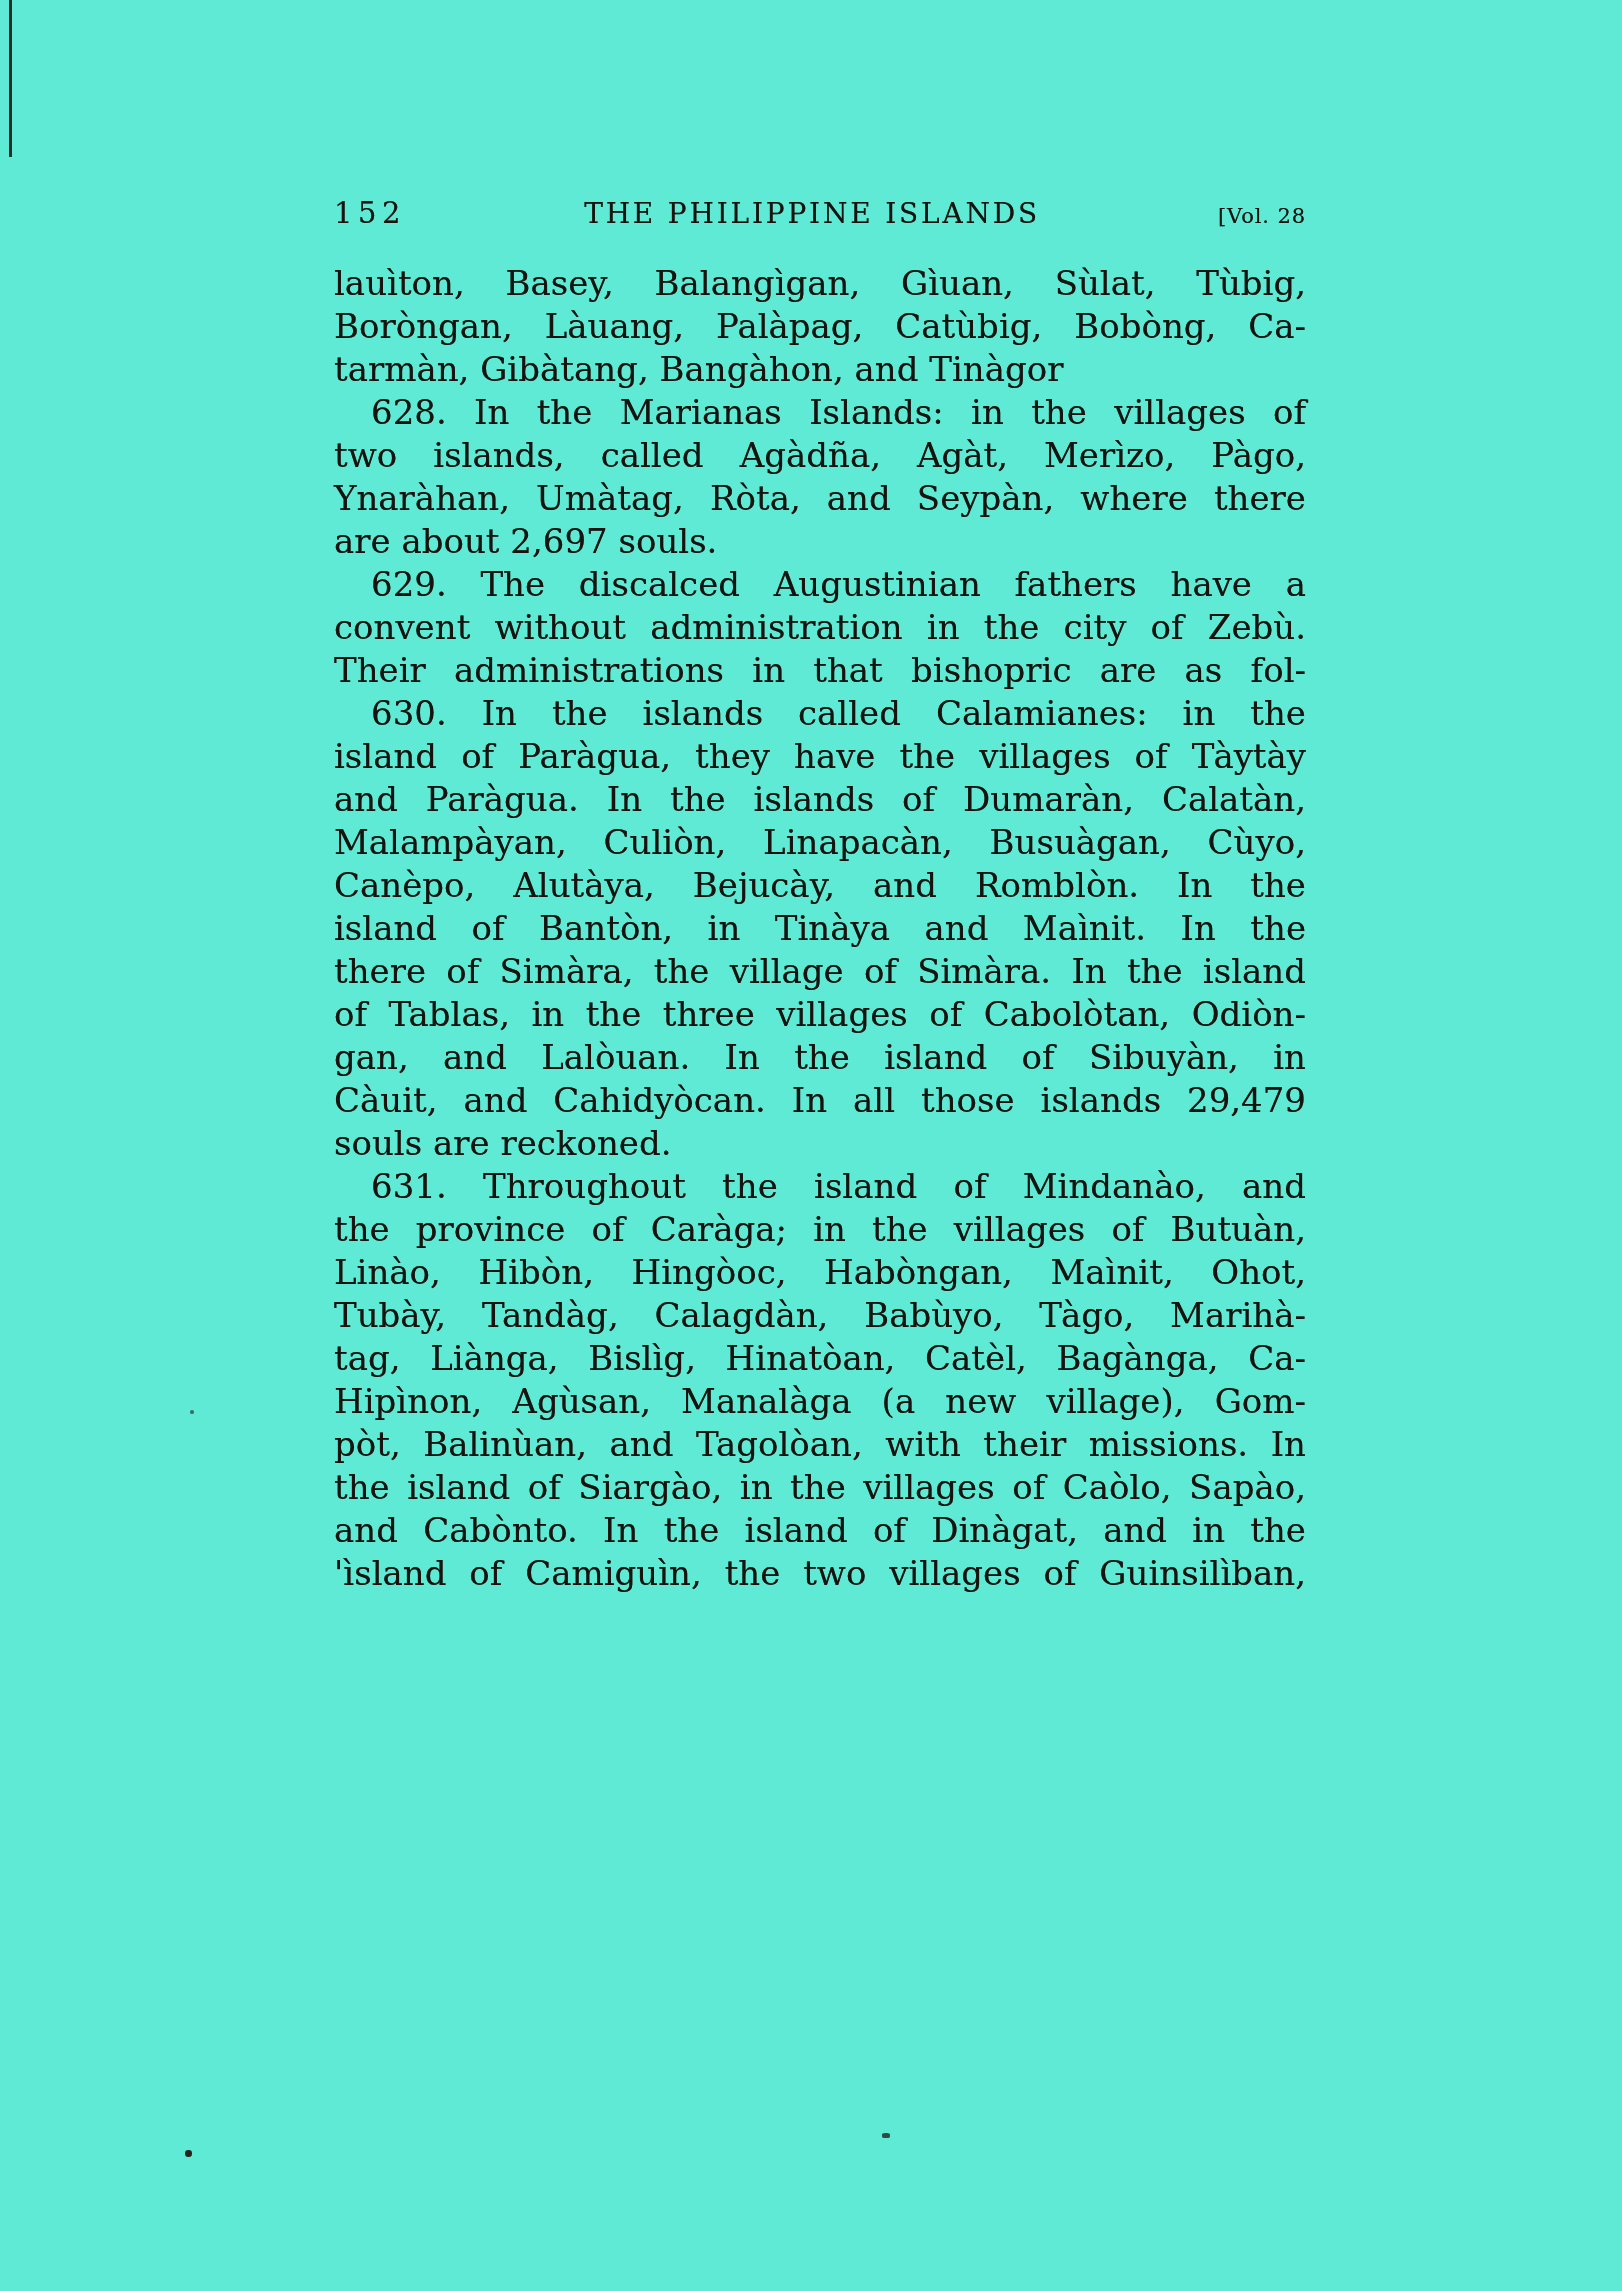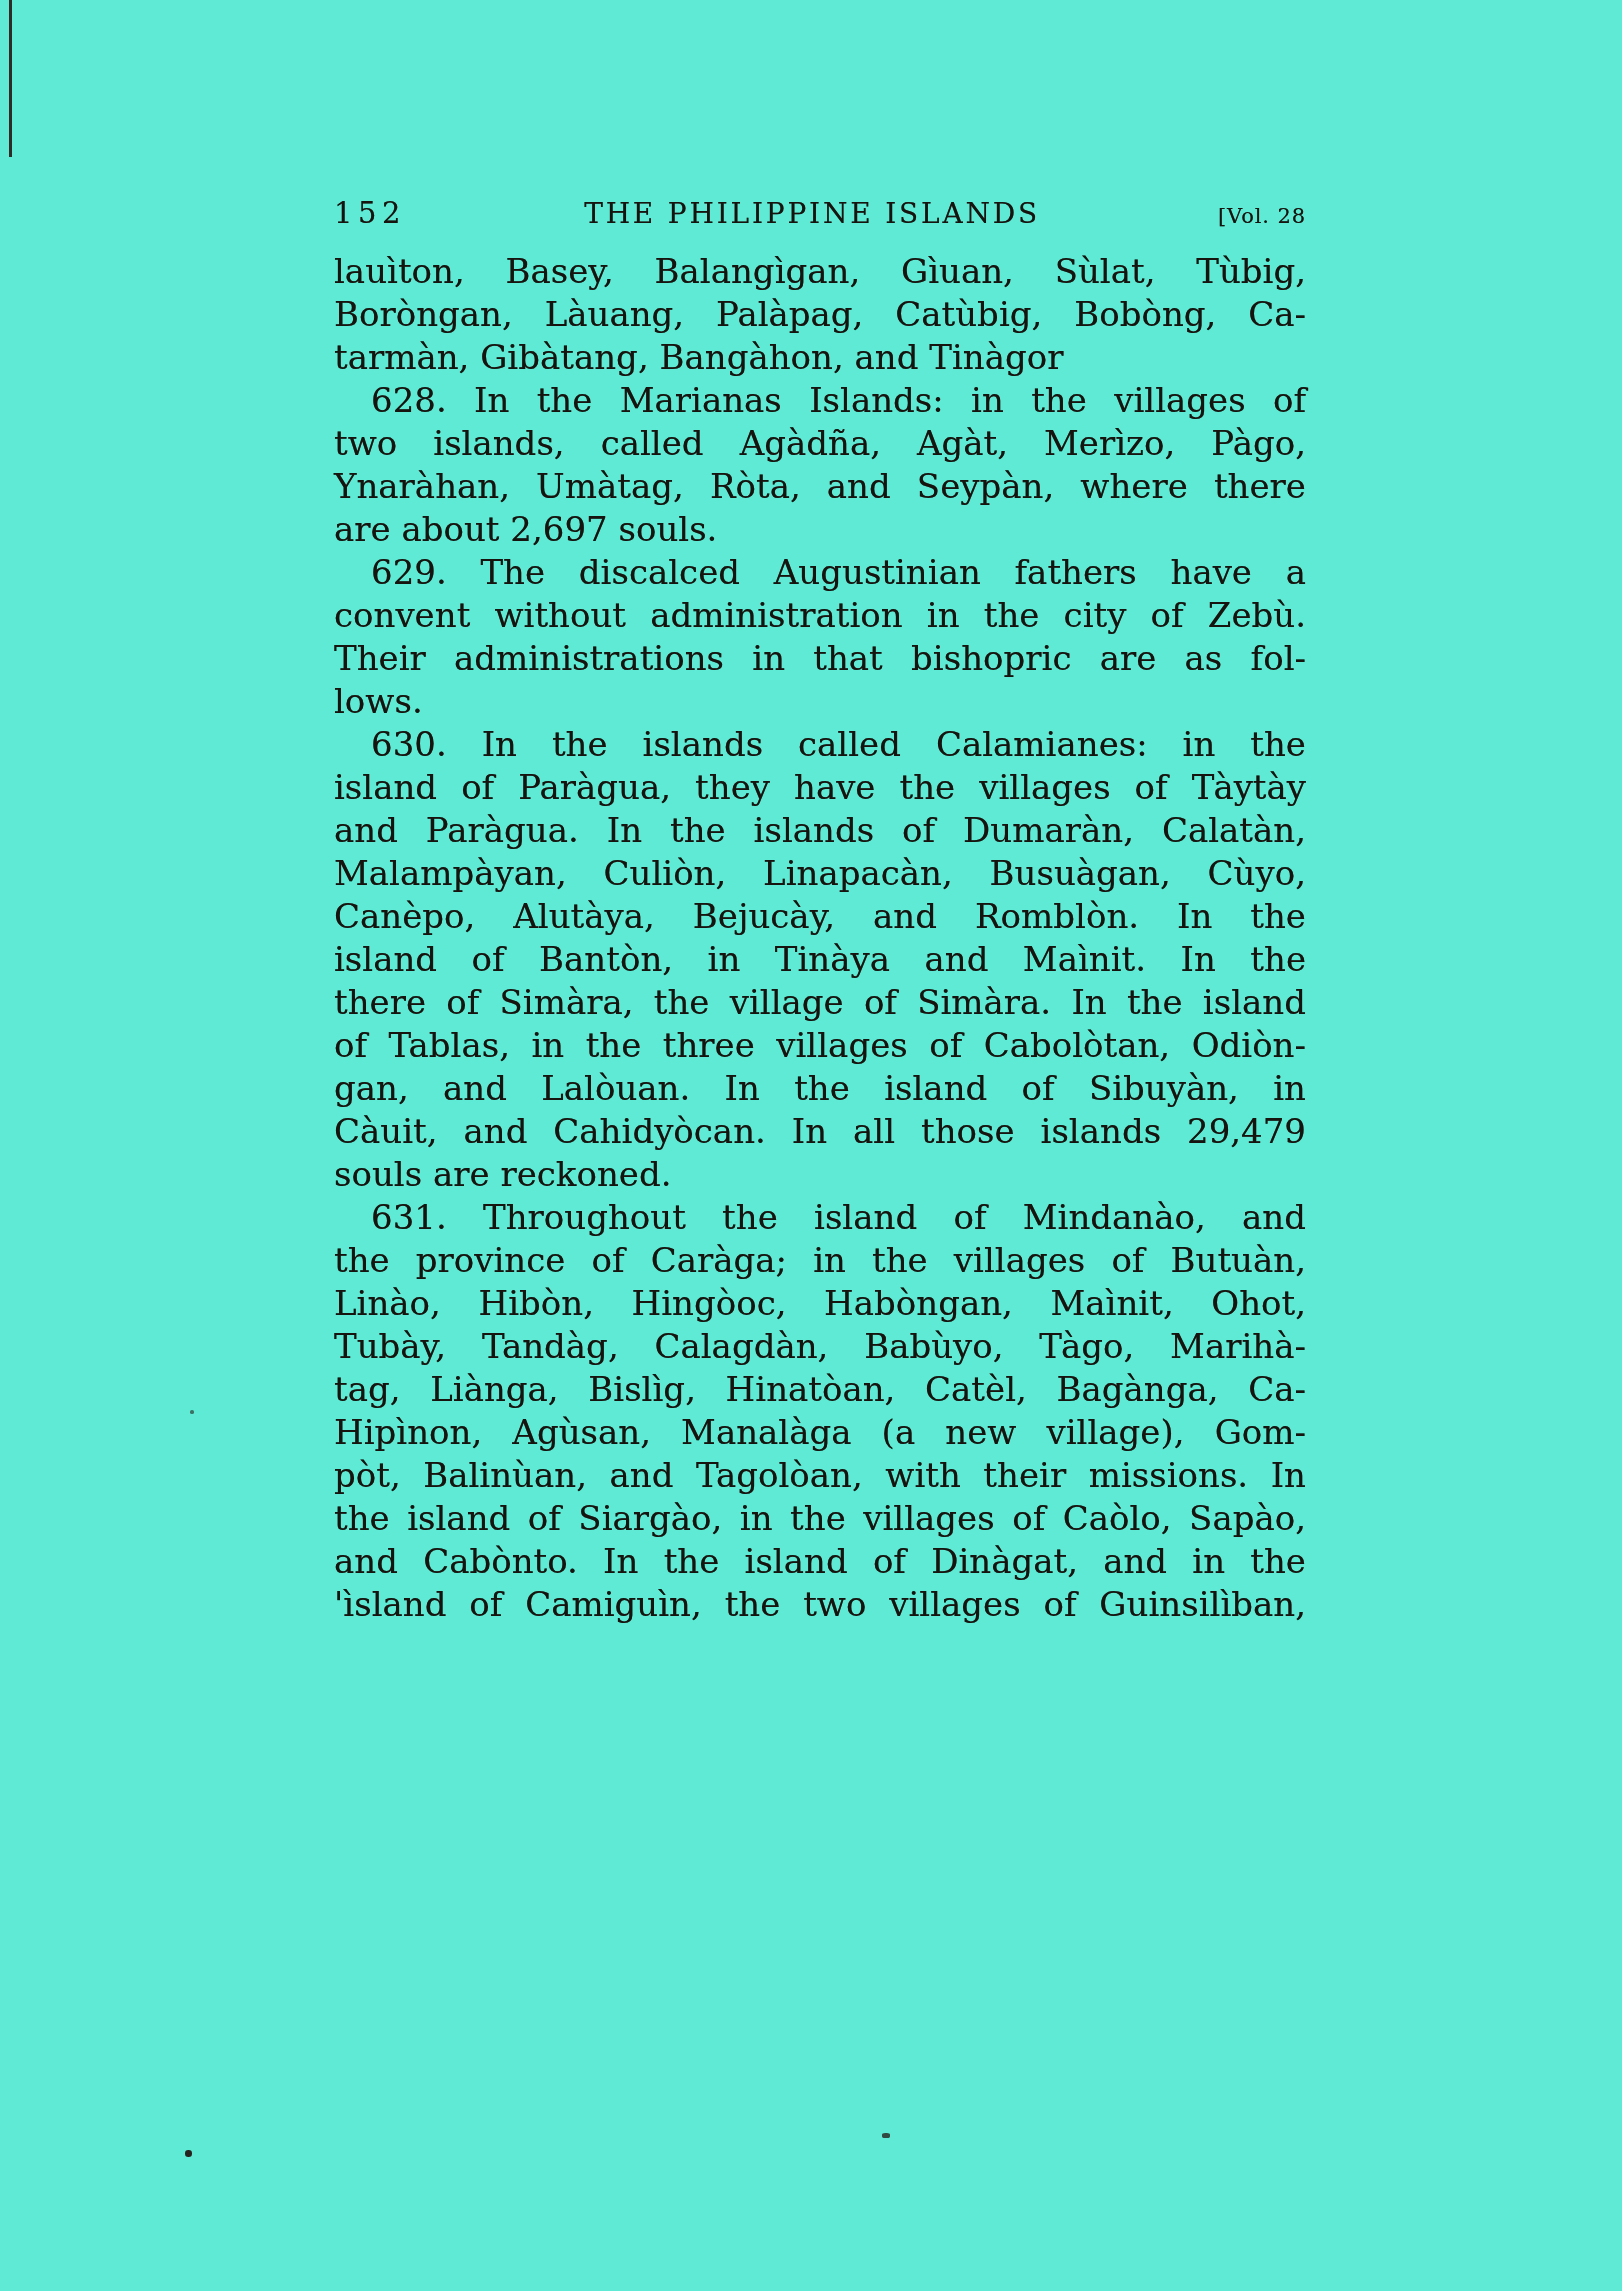--- a/index.html
+++ b/index.html
@@ -25,21 +25,21 @@
     align-items: baseline;
     font-size: 28px;
   }
   .page-number { letter-spacing: 5.6px; flex: 0 0 auto; font-size: 29px; }
   .running-title { flex: 1 1 auto; text-align: center; letter-spacing: 2.8px; font-size: 28px; }
   .volume-ref { flex: 0 0 auto; letter-spacing: 0.9px; font-size: 21px; }
 
   
   .textblock {
     position: absolute;
-    top: 250px;
+    top: 262px;
     left: 334px;
     width: 972px;
     font-size: 34px;
     line-height: 43px;
   }
   .para { margin: 0; padding: 0; }
   .ln {
     text-align: justify;
     text-align-last: justify;
     text-justify: inter-word;
@@ -89,21 +89,20 @@
       <div class="ln ind">628.  In the Marianas Islands: in the villages of</div>
       <div class="ln">two islands, called Agàdña, Agàt, Merìzo, Pàgo,</div>
       <div class="ln">Ynaràhan, Umàtag, Ròta, and Seypàn, where there</div>
       <div class="ln end">are about 2,697 souls.</div>
     </div>
 
     <div class="para">
       <div class="ln ind">629.  The discalced Augustinian fathers have a</div>
       <div class="ln">convent without administration in the city of Zebù.</div>
       <div class="ln">Their administrations in that bishopric are as fol-</div>
-      <div class="ln end">lows.</div>
     </div>
 
     <div class="para">
       <div class="ln ind">630.  In the islands called Calamianes: in the</div>
       <div class="ln">island of Paràgua, they have the villages of Tàytày</div>
       <div class="ln">and Paràgua.  In the islands of Dumaràn, Calatàn,</div>
       <div class="ln">Malampàyan, Culiòn, Linapacàn, Busuàgan, Cùyo,</div>
       <div class="ln">Canèpo, Alutàya, Bejucày, and Romblòn.  In the</div>
       <div class="ln">island of Bantòn, in Tinàya and Maìnit.  In the</div>
       <div class="ln">there of Simàra, the village of Simàra.  In the island</div>

